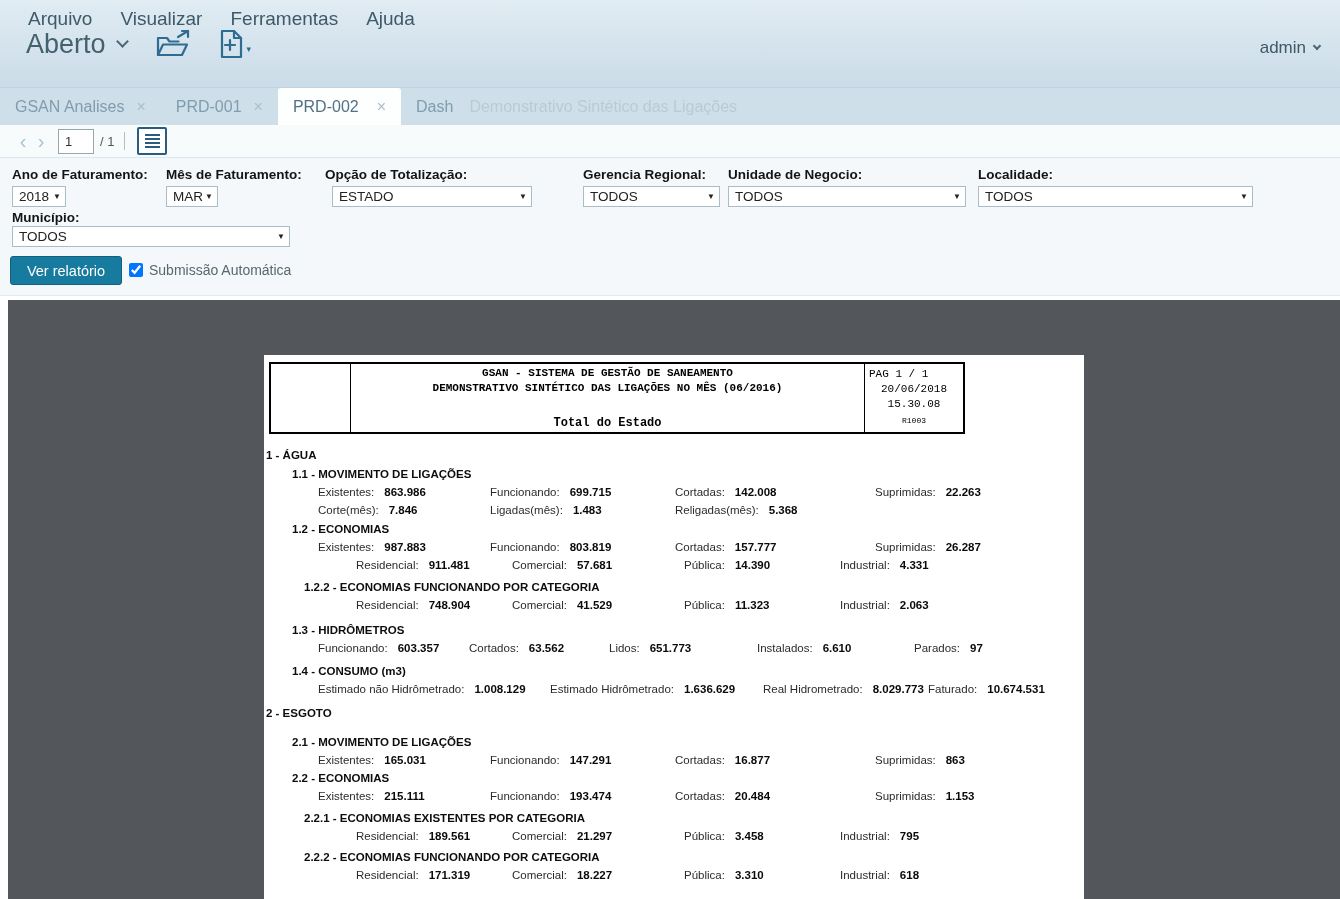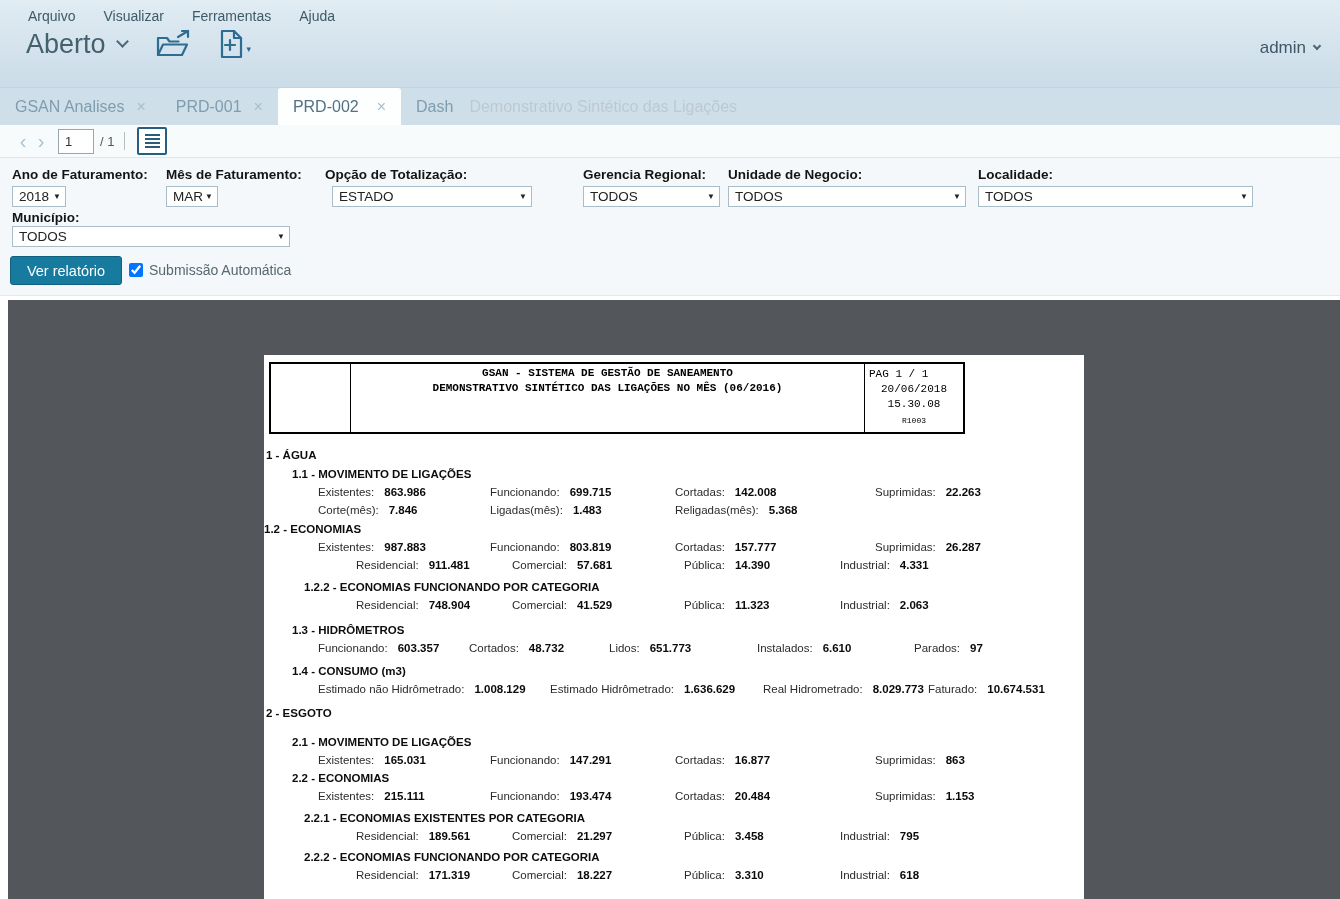--- a/index.html
+++ b/index.html
@@ -10,21 +10,21 @@
     -webkit-font-smoothing:antialiased;
   }
 
   
   .appbar {
     position:absolute; left:0; top:0; width:1340px; height:88px;
     background:linear-gradient(180deg,#e1ecf3 0%,#d3e2ec 60%,#cbdce8 100%);
     border-bottom:1px solid #c2d4e0;
   }
   .menu-row { position:absolute; left:28px; top:8px; display:flex; gap:28px;
-    font-size:14px; color:#3d5a68; }
+    font-size:19px; color:#3d5a68; }
   .menu-item { cursor:default; }
   .open-row { position:absolute; left:26px; top:28px; display:flex; align-items:center; }
   .open-label { font-size:27px; color:#45606e; display:flex; align-items:center; }
   .chev { display:inline-block; width:9px; height:9px;
     border-right:2px solid #4a6878; border-bottom:2px solid #4a6878;
     transform:rotate(45deg); margin-left:12px; margin-top:-6px; }
   .chev.small { width:6px; height:6px; margin-left:8px; margin-top:-4px; }
   .icon-btn { display:inline-flex; align-items:center; margin-left:28px; cursor:pointer; }
   .mini-caret { font-size:9px; color:#2e6c91; margin-left:2px; margin-top:10px; }
   .admin { position:absolute; right:20px; top:38px; font-size:17px; color:#3f5866;
@@ -213,20 +213,21 @@
   </label>
 </div>
 
 <div class="viewer">
   <div class="docpage">
     <div class="doc-head">
       <div class="dh-left"></div>
       <div class="dh-center">
         <div class="dh-org">GSAN - SISTEMA DE GESTÃO DE SANEAMENTO</div>
         <div class="dh-title">DEMONSTRATIVO SINTÉTICO DAS LIGAÇÕES NO MÊS (06/2016)</div>
+        <div class="dh-scope">Total do Estado</div>
       </div>
       <div class="dh-right">
         <div class="dh-pag">PAG 1 / 1</div>
         <div class="dh-date">20/06/2018</div>
         <div class="dh-time">15.30.08</div>
         <div class="dh-code">R1003</div>
       </div>
     </div>
     <div class="doc-body">
         <div class="rline head" style="margin-top: 5px; margin-left: 2px;">1 - ÁGUA</div>
@@ -235,21 +236,21 @@
           <span class="pair" style="left: 54px;"><span class="plabel">Existentes:</span><span class="pvalue">863.986</span></span>
           <span class="pair" style="left: 226px;"><span class="plabel">Funcionando:</span><span class="pvalue">699.715</span></span>
           <span class="pair" style="left: 411px;"><span class="plabel">Cortadas:</span><span class="pvalue">142.008</span></span>
           <span class="pair" style="left: 611px;"><span class="plabel">Suprimidas:</span><span class="pvalue">22.263</span></span>
         </div>
         <div class="rline" style="margin-top: 0px;">
           <span class="pair" style="left: 54px;"><span class="plabel">Corte(mês):</span><span class="pvalue">7.846</span></span>
           <span class="pair" style="left: 226px;"><span class="plabel">Ligadas(mês):</span><span class="pvalue">1.483</span></span>
           <span class="pair" style="left: 411px;"><span class="plabel">Religadas(mês):</span><span class="pvalue">5.368</span></span>
         </div>
-        <div class="rline head" style="margin-top: 1px; ">1.2 - ECONOMIAS</div>
+        <div class="rline head" style="margin-top: 1px; margin-left: 28px;">1.2 - ECONOMIAS</div>
         <div class="rline" style="margin-top: 0px;">
           <span class="pair" style="left: 54px;"><span class="plabel">Existentes:</span><span class="pvalue">987.883</span></span>
           <span class="pair" style="left: 226px;"><span class="plabel">Funcionando:</span><span class="pvalue">803.819</span></span>
           <span class="pair" style="left: 411px;"><span class="plabel">Cortadas:</span><span class="pvalue">157.777</span></span>
           <span class="pair" style="left: 611px;"><span class="plabel">Suprimidas:</span><span class="pvalue">26.287</span></span>
         </div>
         <div class="rline" style="margin-top: 0px;">
           <span class="pair" style="left: 92px;"><span class="plabel">Residencial:</span><span class="pvalue">911.481</span></span>
           <span class="pair" style="left: 248px;"><span class="plabel">Comercial:</span><span class="pvalue">57.681</span></span>
           <span class="pair" style="left: 420px;"><span class="plabel">Pública:</span><span class="pvalue">14.390</span></span>
@@ -258,21 +259,21 @@
         <div class="rline head" style="margin-top: 4px; margin-left: 40px;">1.2.2 - ECONOMIAS FUNCIONANDO POR CATEGORIA</div>
         <div class="rline" style="margin-top: 0px;">
           <span class="pair" style="left: 92px;"><span class="plabel">Residencial:</span><span class="pvalue">748.904</span></span>
           <span class="pair" style="left: 248px;"><span class="plabel">Comercial:</span><span class="pvalue">41.529</span></span>
           <span class="pair" style="left: 420px;"><span class="plabel">Pública:</span><span class="pvalue">11.323</span></span>
           <span class="pair" style="left: 576px;"><span class="plabel">Industrial:</span><span class="pvalue">2.063</span></span>
         </div>
         <div class="rline head" style="margin-top: 7px; margin-left: 28px;">1.3 - HIDRÔMETROS</div>
         <div class="rline" style="margin-top: 0px;">
           <span class="pair" style="left: 54px;"><span class="plabel">Funcionando:</span><span class="pvalue">603.357</span></span>
-          <span class="pair" style="left: 205px;"><span class="plabel">Cortados:</span><span class="pvalue">48.732</span></span>
+          <span class="pair" style="left: 205px;"><span class="plabel">Cortados:</span><span class="pvalue">63.562</span></span>
           <span class="pair" style="left: 345px;"><span class="plabel">Lidos:</span><span class="pvalue">651.773</span></span>
           <span class="pair" style="left: 493px;"><span class="plabel">Instalados:</span><span class="pvalue">6.610</span></span>
           <span class="pair" style="left: 650px;"><span class="plabel">Parados:</span><span class="pvalue">97</span></span>
         </div>
         <div class="rline head" style="margin-top: 5px; margin-left: 28px;">1.4 - CONSUMO (m3)</div>
         <div class="rline" style="margin-top: 0px;">
           <span class="pair" style="left: 54px;"><span class="plabel">Estimado não Hidrômetrado:</span><span class="pvalue">1.008.129</span></span>
           <span class="pair" style="left: 286px;"><span class="plabel">Estimado Hidrômetrado:</span><span class="pvalue">1.636.629</span></span>
           <span class="pair" style="left: 499px;"><span class="plabel">Real Hidrometrado:</span><span class="pvalue">8.029.773</span></span>
           <span class="pair" style="left: 664px;"><span class="plabel">Faturado:</span><span class="pvalue">10.674.531</span></span>

